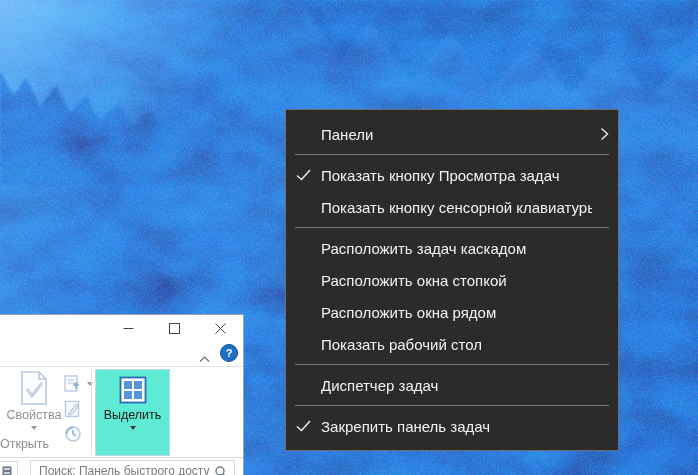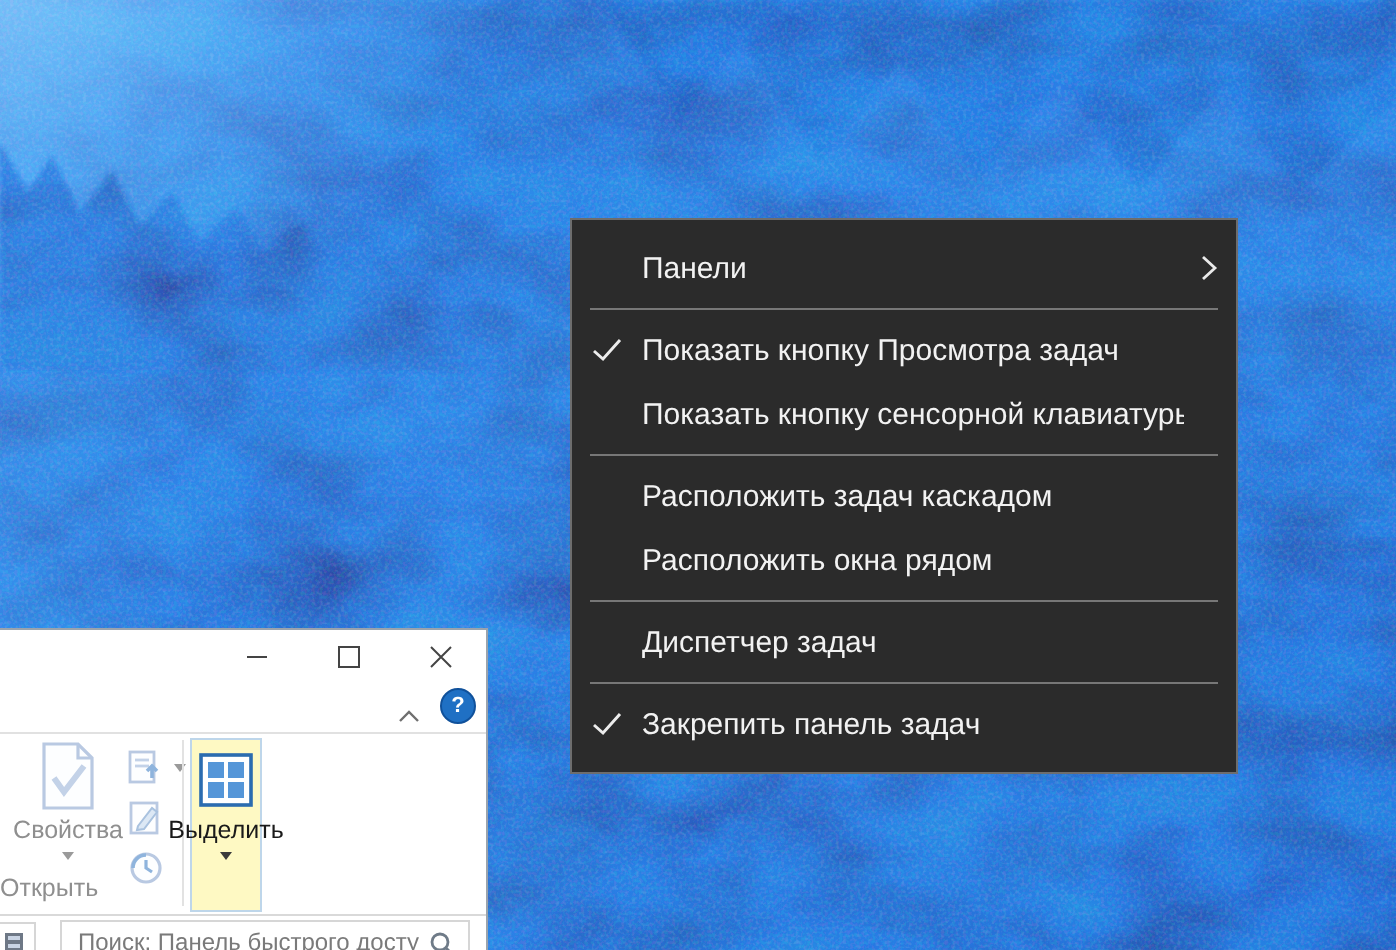--- a/index.html
+++ b/index.html
@@ -37,21 +37,21 @@
   .rb-btn { position:absolute; display:flex; flex-direction:column; align-items:center; }
   .btn-properties { left:6px; top:4px; width:56px; height:80px; }
   .btn-properties .rb-label { color:#8f8f8f; font-size:12.5px; margin-top:3px; }
   .arrow-down-sm { width:0; height:0; border-left:3.5px solid transparent; border-right:3.5px solid transparent;
     border-top:4px solid #9a9a9a; margin-top:4px; }
   .mini-col { position:absolute; left:64px; top:4px; width:34px; }
   .mini-row { height:25px; display:flex; align-items:center; }
   .group-label { position:absolute; left:0; top:70px; width:92px; 
     color:#8f8f8f; font-size:12.5px; }
   .vsep { position:absolute; left:91px; top:3px; width:1px; height:83px; background:#e2e2e2; }
-  .btn-select { left:95px; top:2px; width:36px; height:87px; background:#fef9c3; border:1px solid #bed6ea; }
+  .btn-select { left:95px; top:2px; width:75px; height:87px; background:#5eead4; border:1px solid #bed6ea; }
   .btn-select .rb-label { color:#1a1a1a; font-size:12.5px; margin-top:4px; }
   .btn-select .arrow-down-sm { border-top-color:#3a3a3a; }
   .addressrow { position:relative; height:18px; background:#fff; }
   .addr-minibox { position:absolute; left:-4px; top:3px; width:22px; height:20px;
     border:1px solid #d6d6d6; background:#fff; display:flex; align-items:center; justify-content:center; }
   .searchbox { position:absolute; left:30px; top:2px; width:205px; height:22px;
     border:1px solid #d6d6d6; background:#fff; display:flex; align-items:center; padding:0 24px 0 8px; }
   .search-text { color:#7a7a7a; font-size:12px; white-space:nowrap; overflow:hidden; }
   .mag { position:absolute; right:6px; top:4px; }
 
@@ -224,27 +224,37 @@
       <span class="submenu-col"></span>
     </div>
     <div class="menu-sep"></div>
 
     <div class="menu-item">
       <span class="check-col"></span>
       <span class="mi-label">Расположить задач каскадом</span>
       <span class="submenu-col"></span>
     </div>
 
+    <div class="menu-item">
+      <span class="check-col"></span>
+      <span class="mi-label">Расположить окна стопкой</span>
+      <span class="submenu-col"></span>
+    </div>
 
     <div class="menu-item">
       <span class="check-col"></span>
       <span class="mi-label">Расположить окна рядом</span>
       <span class="submenu-col"></span>
     </div>
 
+    <div class="menu-item">
+      <span class="check-col"></span>
+      <span class="mi-label">Показать рабочий стол</span>
+      <span class="submenu-col"></span>
+    </div>
     <div class="menu-sep"></div>
 
     <div class="menu-item">
       <span class="check-col"></span>
       <span class="mi-label">Диспетчер задач</span>
       <span class="submenu-col"></span>
     </div>
     <div class="menu-sep"></div>
 
     <div class="menu-item">

